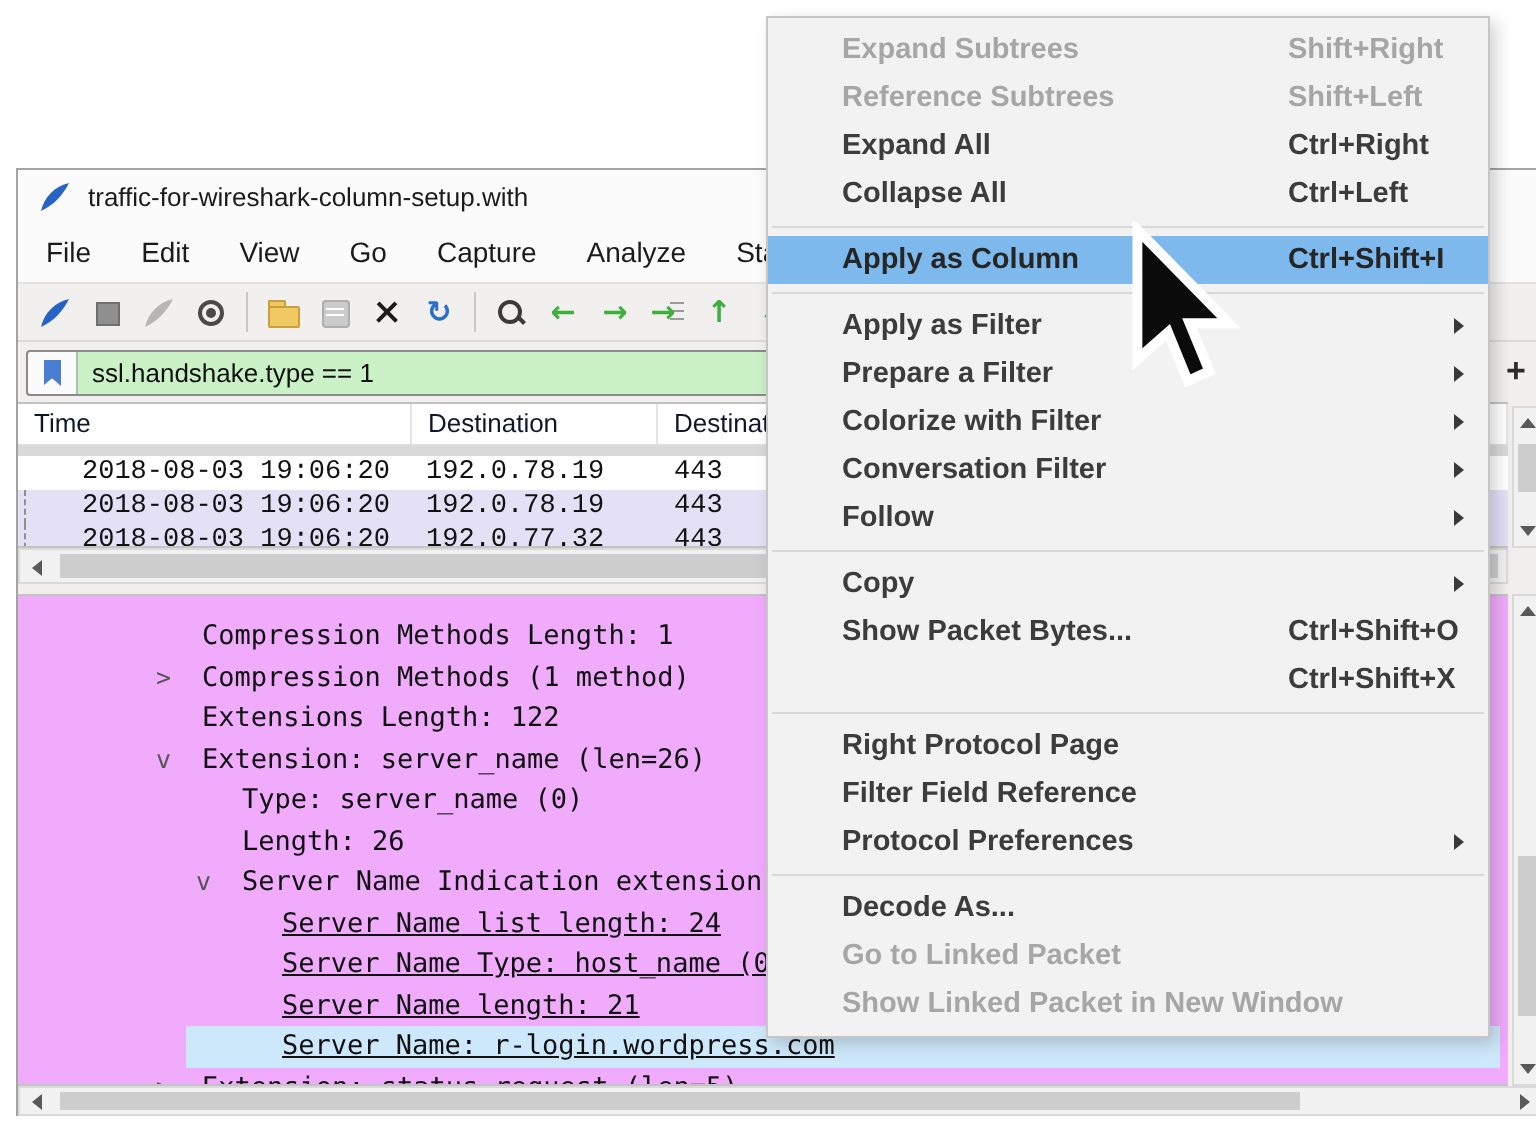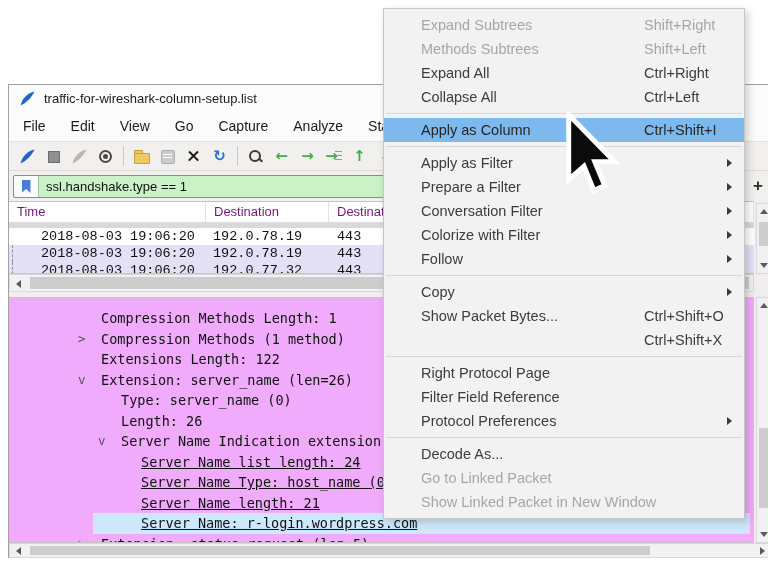--- a/index.html
+++ b/index.html
@@ -47,21 +47,21 @@
   .fbook i{width:9px;height:13px;background:#4a7ed2;
            clip-path:polygon(0 0,100% 0,100% 100%,50% 70%,0 100%);}
   .ftext{font-size:13px;color:#101010;padding-left:7px;}
   .fplus{position:absolute;right:8px;top:4px;width:16px;height:21px;font-size:17px;font-weight:bold;
          color:#2d2d2d;text-align:center;line-height:21px;}
 
   
   .plist{position:absolute;left:0;top:116px;right:20px;height:73px;background:#ffffff;
          border:1px solid #c3c3c3;border-left:none;border-right:none;box-sizing:border-box;overflow:hidden;}
   .pgrid{display:grid;grid-template-columns:197px 123px 1fr;}
-  .phead{height:20px;line-height:20px;font-size:13px;color:#701a75;background:#ffffff;border-bottom:1px solid #dedede;}
+  .phead{height:20px;line-height:20px;font-size:13px;color:#0f172a;background:#ffffff;border-bottom:1px solid #dedede;}
   .phead .c{padding-left:8px;border-right:1px solid #e4e4e4;overflow:hidden;white-space:nowrap;}
   .strip{height:5px;background:#d9d9d9;}
   .prow{height:17px;line-height:17px;font-family:Liberation Mono, monospace;font-size:13.5px;color:#111;position:relative;}
   .prow .c{overflow:hidden;white-space:nowrap;}
   .prow .t{padding-left:32px;} .prow .d{padding-left:7px;} .prow .p{padding-left:8px;}
   .lav{background:#e4e0f6;}
   .dash{position:absolute;left:3px;top:0;bottom:0;border-left:1px dashed #8f8f8f;}
 
   
   .sb{background:#f1f1f1;border:1px solid #d9d9d9;box-sizing:border-box;}
@@ -86,41 +86,41 @@
   .t2 .tx{padding-left:92px;display:inline-block;} .t2 .tw{left:69px;}
   .t3 .tx{padding-left:112px;display:inline-block;} .t3 .tw{left:89px;}
   .t4 .tx{padding-left:132px;display:inline-block;text-decoration:underline;}
   .hlband{position:absolute;left:84px;right:4px;top:0;bottom:0;background:#cee8fb;}
   .trow .tx{position:relative;}
 
   
   .cmenu{position:absolute;left:383px;top:8px;width:362px;background:#f2f2f2;
          border:1px solid #c6c6c6;box-sizing:border-box;padding:4px 0;
          box-shadow:3px 3px 8px rgba(0,0,0,0.18);z-index:10;font-size:14.5px;color:#3c3c3c;}
-  .mi{height:24px;line-height:24px;position:relative;}
+  .mi{height:24px;line-height:24px;position:relative;font-weight:bold;}
   .mi .ml{position:absolute;left:37px;white-space:nowrap;}
   .mi .ms{position:absolute;left:260px;white-space:nowrap;}
   .mi.dis{color:#a6a6a6;}
   .mi.hi{background:#7db9ec;color:#262626;}
   .msep{height:1px;background:#d8d8d8;margin:4px 2px;}
   .subarrow{position:absolute;right:12px;top:50%;transform:translateY(-50%);
             width:0;height:0;border-left:5px solid #3a3a3a;border-top:4px solid transparent;border-bottom:4px solid transparent;}
 
   .cursor{position:absolute;left:566px;top:111px;z-index:20;}
 </style>
 </head>
 <body>
 
 <div class="window">
 
   <div class="titlebar">
     <svg class="ico" width="17" height="17" viewBox="0 0 17 17">
       <path d="M1.5,15.5 C3,8.5 8.5,3 15.5,1.5 C12.5,7.5 8,12.5 1.5,15.5 Z" fill="#2563c4"></path>
     </svg>
-    <span class="ttl">traffic-for-wireshark-column-setup.list</span>
+    <span class="ttl">traffic-for-wireshark-column-setup.with</span>
   </div>
 
   <div class="menubar">
     <span>File</span>
     <span>Edit</span>
     <span>View</span>
     <span>Go</span>
     <span>Capture</span>
     <span>Analyze</span>
     <span>Statistics</span>
@@ -246,21 +246,21 @@
   </div>
 
 </div>
 
 <div class="cmenu">
   <div class="mi dis">
       <span class="ml">Expand Subtrees</span>
       <span class="ms">Shift+Right</span>
     </div>
   <div class="mi dis">
-      <span class="ml">Methods Subtrees</span>
+      <span class="ml">Reference Subtrees</span>
       <span class="ms">Shift+Left</span>
     </div>
   <div class="mi">
       <span class="ml">Expand All</span>
       <span class="ms">Ctrl+Right</span>
     </div>
   <div class="mi">
       <span class="ml">Collapse All</span>
       <span class="ms">Ctrl+Left</span>
     </div>
@@ -272,25 +272,25 @@
   <div class="msep"></div>
   <div class="mi">
       <span class="ml">Apply as Filter</span>
       <span class="subarrow"></span>
     </div>
   <div class="mi">
       <span class="ml">Prepare a Filter</span>
       <span class="subarrow"></span>
     </div>
   <div class="mi">
+      <span class="ml">Colorize with Filter</span>
+      <span class="subarrow"></span>
+    </div>
+  <div class="mi">
       <span class="ml">Conversation Filter</span>
-      <span class="subarrow"></span>
-    </div>
-  <div class="mi">
-      <span class="ml">Colorize with Filter</span>
       <span class="subarrow"></span>
     </div>
   <div class="mi">
       <span class="ml">Follow</span>
       <span class="subarrow"></span>
     </div>
   <div class="msep"></div>
   <div class="mi">
       <span class="ml">Copy</span>
       <span class="subarrow"></span>

